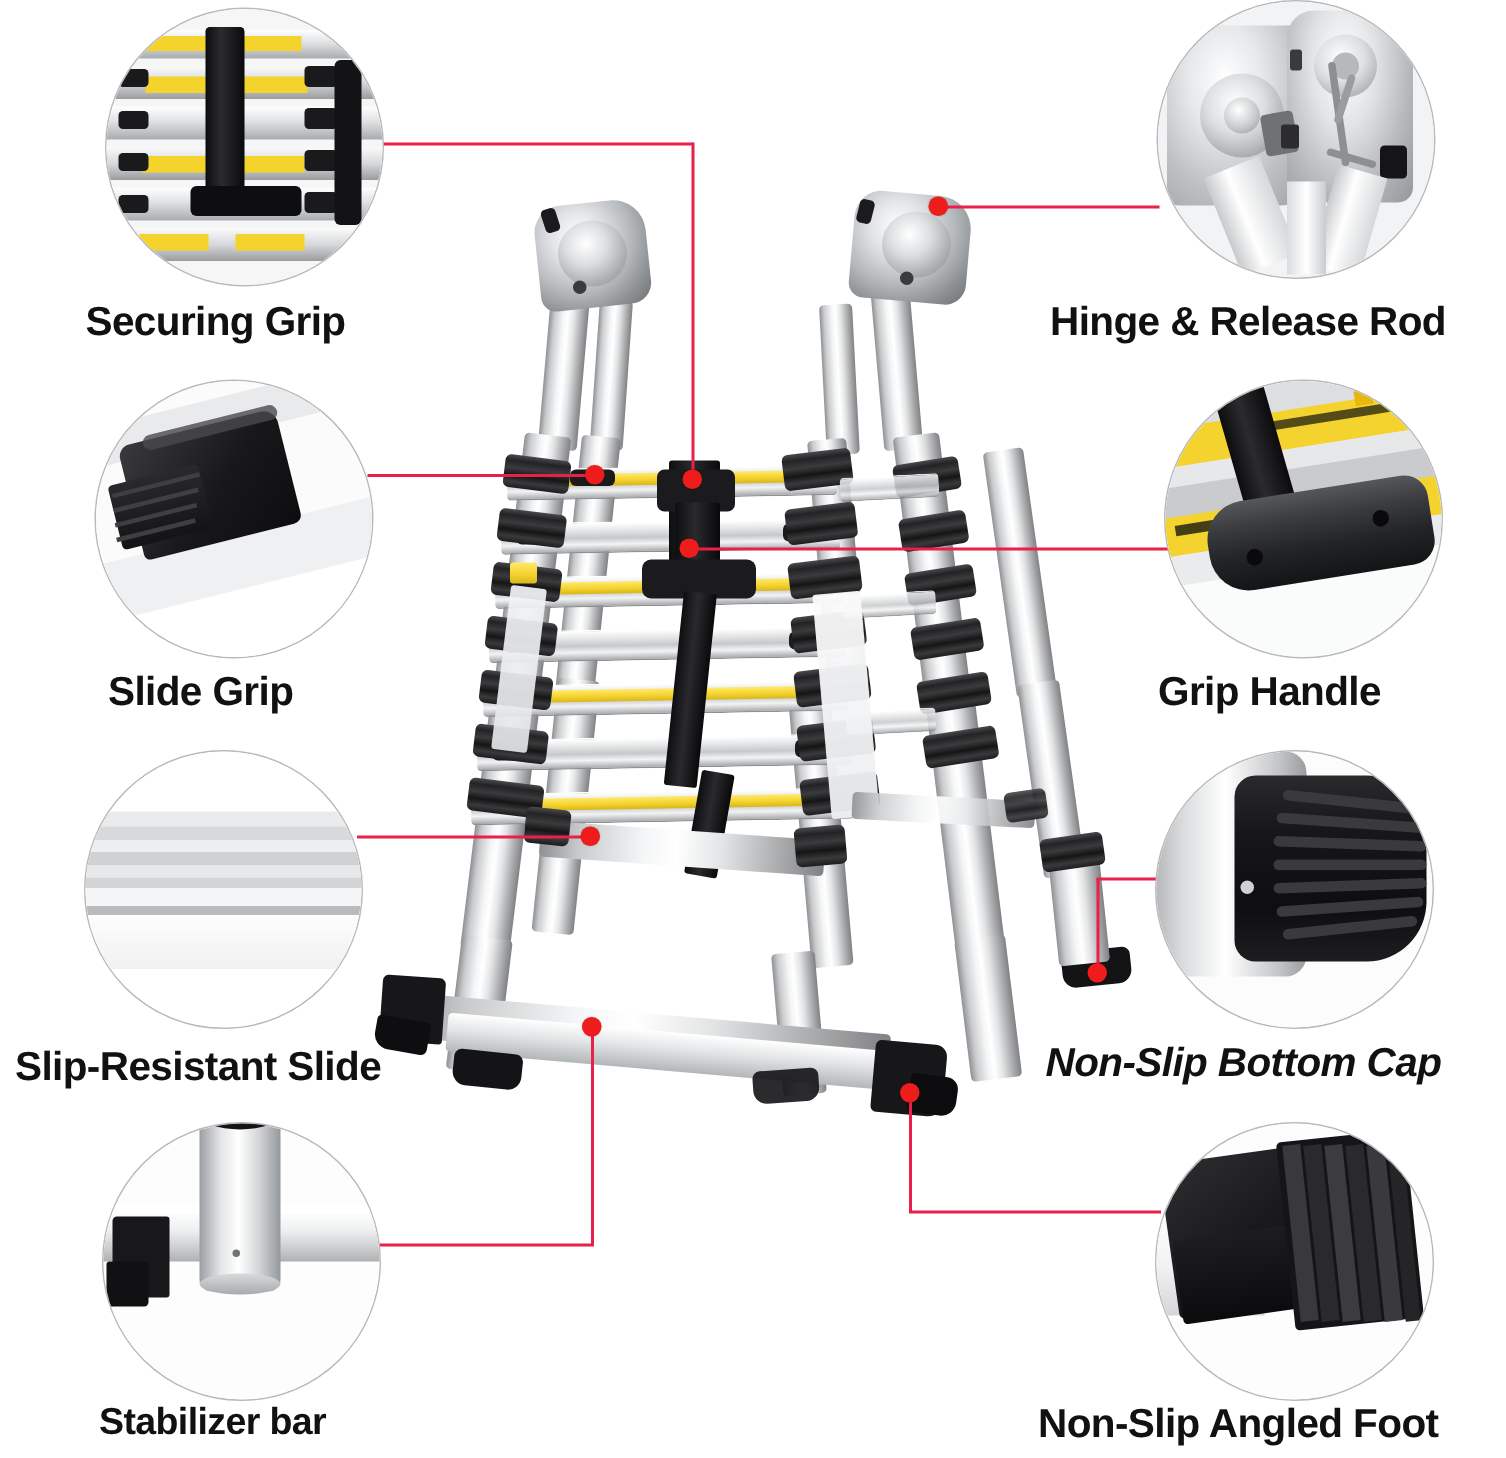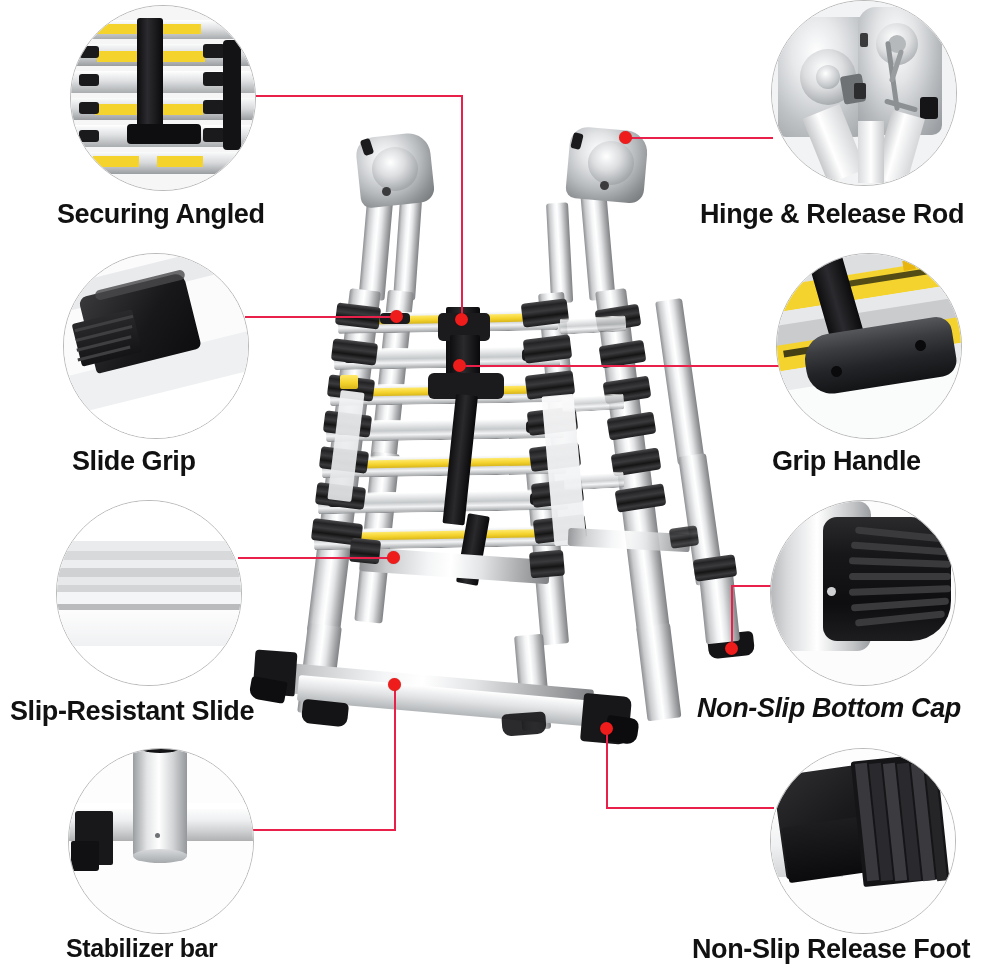--- a/index.html
+++ b/index.html
@@ -247,21 +247,21 @@
       <div class="bi" style="left:8px;top:124px;width:20px;height:12px;background:#1a1a1c;border-radius:3px;"></div>
       <div class="bi" style="left:132px;top:38px;width:22px;height:14px;background:#1a1a1c;border-radius:3px;"></div>
       <div class="bi" style="left:132px;top:66px;width:22px;height:14px;background:#1a1a1c;border-radius:3px;"></div>
       <div class="bi" style="left:132px;top:94px;width:22px;height:14px;background:#1a1a1c;border-radius:3px;"></div>
       <div class="bi" style="left:132px;top:122px;width:22px;height:14px;background:#1a1a1c;border-radius:3px;"></div>
       <div class="bi" style="left:152px;top:34px;width:18px;height:110px;background:#131315;border-radius:4px;"></div>
 
       <div class="bi" style="left:66px;top:12px;width:26px;height:116px;background:linear-gradient(90deg,#0c0c0e,#2c2c30 40%,#0a0a0c);border-radius:3px;"></div>
       <div class="bi" style="left:56px;top:118px;width:74px;height:20px;background:#0e0e10;border-radius:4px;"></div>
     </div>
-    <div class="label big" style="left:57px;top:199px;">Securing Angled</div>
+    <div class="label big" style="left:57px;top:199px;">Securing Grip</div>
   </div>
 
   <div class="callout">
     <div class="bubble" style="left:771px;top:0px;width:184px;height:184px;">
       <div class="bi" style="left:0;top:0;width:184px;height:184px;background:#f2f3f4;"></div>
 
       <div class="bi" style="left:6px;top:16px;width:96px;height:120px;border-radius:14px 10px 20px 8px;
            background:radial-gradient(ellipse at 40% 30%,#ffffff 0%,#e6e8ea 30%,#bfc2c5 62%,#9b9ea1 100%);"></div>
       <div class="bi" style="left:86px;top:6px;width:84px;height:128px;border-radius:18px 14px 10px 10px;
            background:radial-gradient(ellipse at 45% 28%,#ffffff 0%,#e2e4e6 32%,#b7babd 66%,#93969a 100%);"></div>
@@ -412,16 +412,16 @@
            transform:rotate(-8deg);border-radius:3px;"></div>
 
       <div class="bi" style="left:86px;top:8px;width:86px;height:126px;background:#151518;border-radius:3px;transform:rotate(-6deg);"></div>
       <div class="bi" style="left:90px;top:14px;width:12px;height:118px;background:#39393d;transform:rotate(-6deg);"></div>
       <div class="bi" style="left:104px;top:14px;width:12px;height:118px;background:#2a2a2e;transform:rotate(-6deg);"></div>
       <div class="bi" style="left:118px;top:14px;width:12px;height:118px;background:#3c3c40;transform:rotate(-6deg);"></div>
       <div class="bi" style="left:132px;top:14px;width:12px;height:118px;background:#2a2a2e;transform:rotate(-6deg);"></div>
       <div class="bi" style="left:146px;top:14px;width:12px;height:118px;background:#3a3a3e;transform:rotate(-6deg);"></div>
       <div class="bi" style="left:160px;top:14px;width:10px;height:118px;background:#252528;transform:rotate(-6deg);"></div>
     </div>
-    <div class="label big" style="left:692px;top:934px;">Non-Slip Release Foot</div>
+    <div class="label big" style="left:692px;top:934px;">Non-Slip Angled Foot</div>
   </div>
 
 </div>
 
 </body></html>

